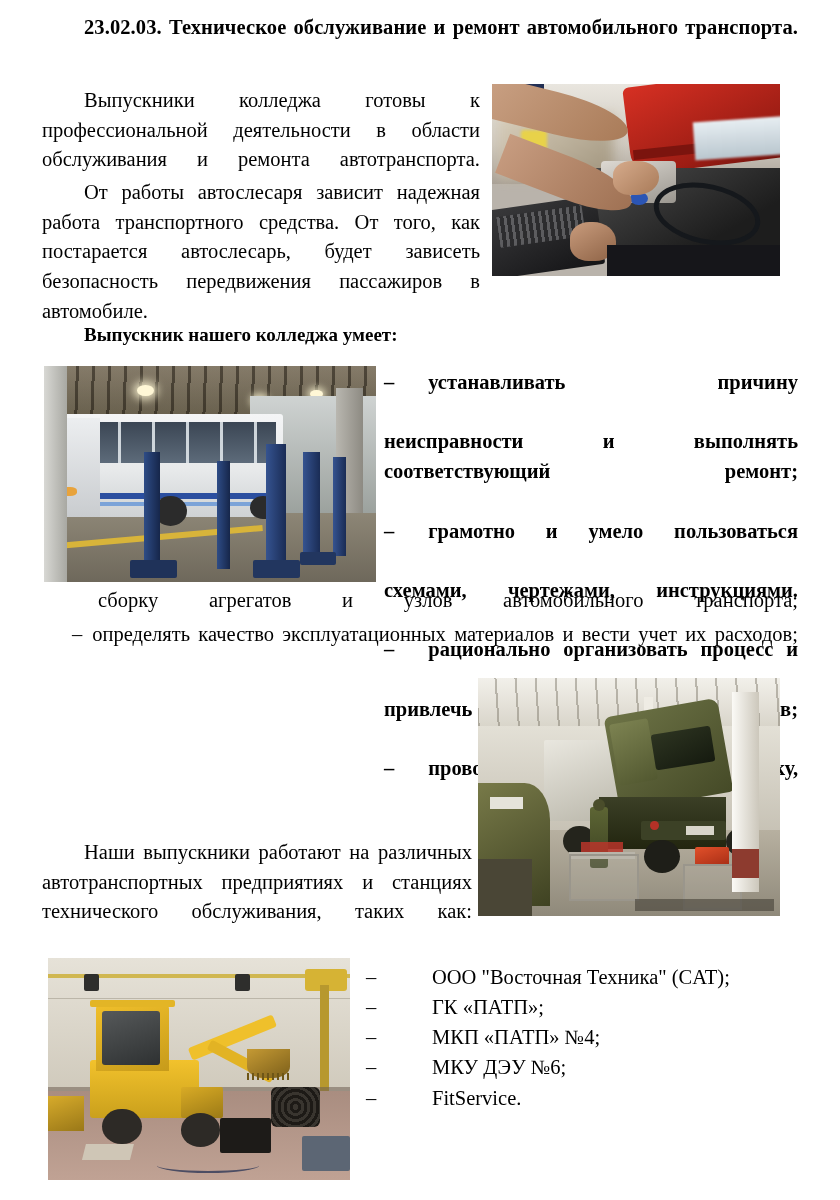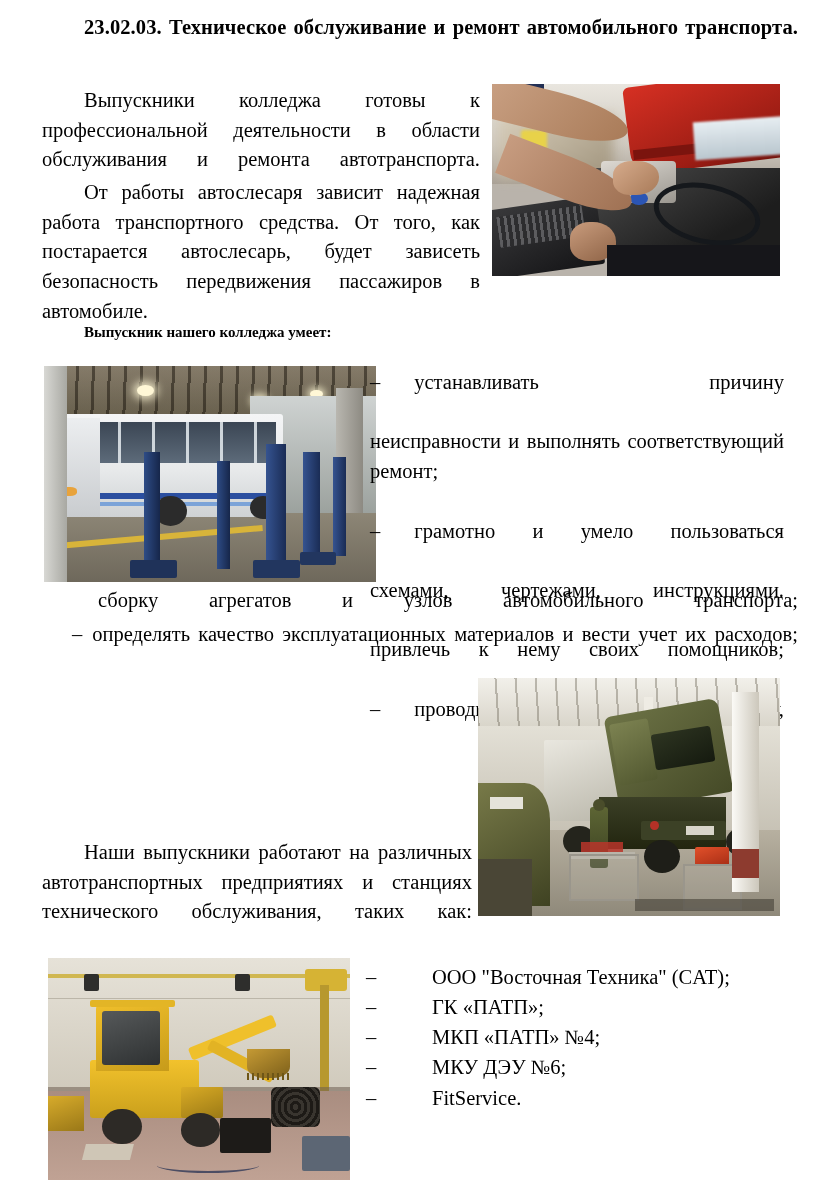--- a/index.html
+++ b/index.html
@@ -51,31 +51,32 @@
   .p1 { left: 42px; top: 86px;  width: 438px; }
   .p2 { left: 42px; top: 178px; width: 438px; }
   .p3 { left: 42px; top: 690px; width: 430px; }
   .p4 { left: 42px; top: 838px; width: 430px; }
 
   .subhead {
     position: absolute;
     left: 42px;
     top: 324px;
     width: 700px;
-    font-size: 15px;
+    font-size: 19px;
     font-weight: bold;
     text-indent: 42px;
   }
 
   
   .skills-right {
     position: absolute;
-    left: 370px;
+    left: 384px;
     top: 368px;
     width: 414px;
+    font-weight: bold;
   }
   .skills-wide {
     position: absolute;
     left: 98px;
     top: 586px;
     width: 700px;
   }
   .skills-wide2 {
     position: absolute;
     left: 98px;
@@ -310,20 +311,23 @@
     <div class="bullet-row">
       <span>неисправности и выполнять соответствующий ремонт;</span>
     </div>
     <div class="bullet-row">
       <span class="dash dash-gap-wide">–</span><span>грамотно и умело пользоваться</span>
     </div>
     <div class="bullet-row">
       <span>схемами, чертежами, инструкциями.</span>
     </div>
     <div class="bullet-row">
+      <span class="dash dash-gap-wide">–</span><span>рационально организовать процесс и</span>
+    </div>
+    <div class="bullet-row">
       <span>привлечь к нему своих помощников;</span>
     </div>
     <div class="bullet-row">
       <span class="dash dash-gap-wide">–</span><span>проводить частичную разборку,</span>
     </div>
   </div>
 
   <div class="skills-wide">
     <div class="bullet-row">
       <span>сборку агрегатов и узлов автомобильного транспорта;</span>

